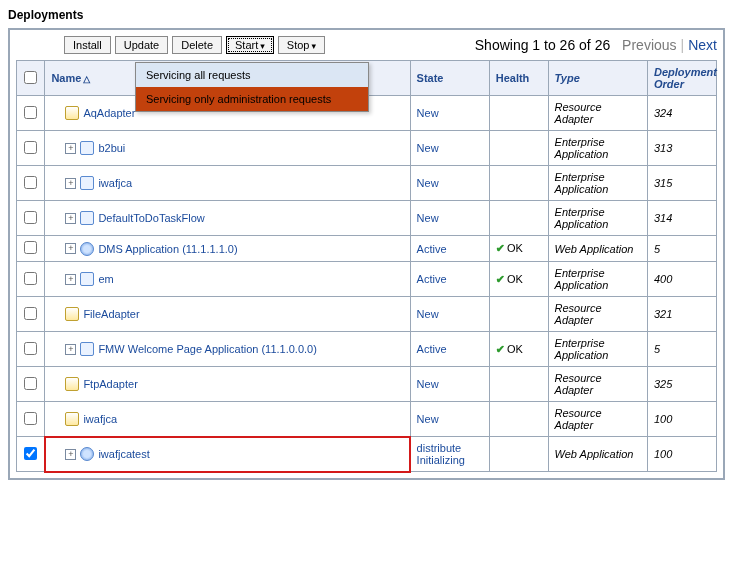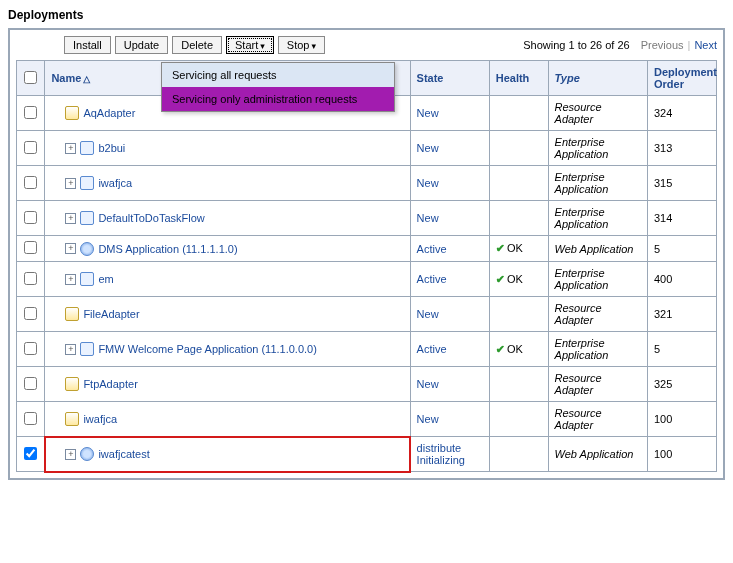--- a/index.html
+++ b/index.html
@@ -37,21 +37,21 @@
   font-size: 11px;
   cursor: pointer;
   font-family: inherit;
 }
 .btn-active {
   border: 1px solid #000;
   outline: 1px dotted #000;
   outline-offset: -3px;
 }
 .chevron { font-size: 9px; margin-left: 2px; }
-.pager { font-size: 11px; display: flex; gap: 4px; align-items: center; }
+.pager { font-size: 14px; display: flex; gap: 4px; align-items: center; }
 .pager .link { color: #7a7a7a; }
 .pager .link.active { color: #1a4a9c; cursor: pointer; }
 .divider { color: #bbb; }
 table {
   width: 100%;
   border-collapse: collapse;
   table-layout: fixed;
 }
 th, td {
   border: 1px solid #9aa7b7;
@@ -63,21 +63,21 @@
 th {
   background: #ecf0f9;
   color: #234b8f;
   font-weight: bold;
 }
 .col-cb { width: 28px; text-align: center; }
 .col-name { width: 360px; }
 .col-state { width: 78px; }
 .col-health { width: 58px; }
 .col-type { width: 98px; font-style: italic; }
-.col-order { width: 68px; }
+.col-order { width: 68px; font-style: italic; }
 .name-cell a { color: #1a4a9c; text-decoration: none; }
 .name-inner { display: flex; align-items: center; gap: 4px; padding-left: 14px; }
 .expand {
   display: inline-flex;
   width: 11px; height: 11px;
   border: 1px solid #7a8aa0;
   align-items: center; justify-content: center;
   font-size: 9px; line-height: 1;
   color: #555;
   cursor: pointer;
@@ -100,23 +100,23 @@
   border-radius: 50%;
 }
 .state-link { color: #1a4a9c; }
 .health-ok { color: #000; margin-top: 48px; }
 .health-check { color: #2d9a2d; font-weight: bold; margin-right: 2px; }
 .highlight-border { outline: 2px solid #d31a1a; outline-offset: -1px; }
 .sort-ind { font-size: 9px; margin-left: 2px; color: #234b8f; }
 .dropdown-menu {
   position: absolute;
   top: 32px;
-  left: 151px;
+  left: 125px;
   width: 234px;
-  background: #a21caf;
+  background: #c2410c;
   border: 1px solid #888;
   box-shadow: 2px 2px 4px rgba(0,0,0,0.2);
   z-index: 10;
 }
 .dropdown-item {
   padding: 6px 10px;
   font-size: 11px;
   cursor: pointer;
 }
 .dropdown-item.sel { background: #dbe6f4; }

